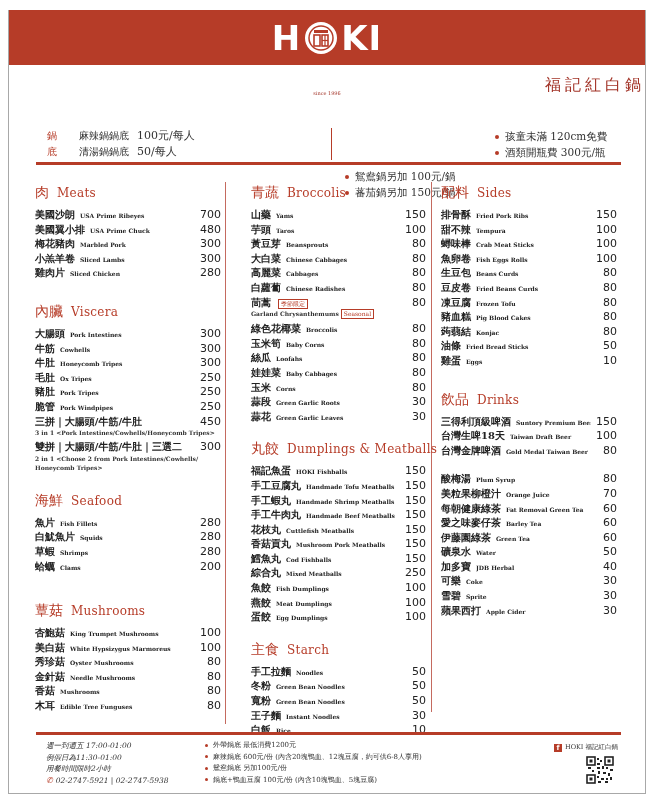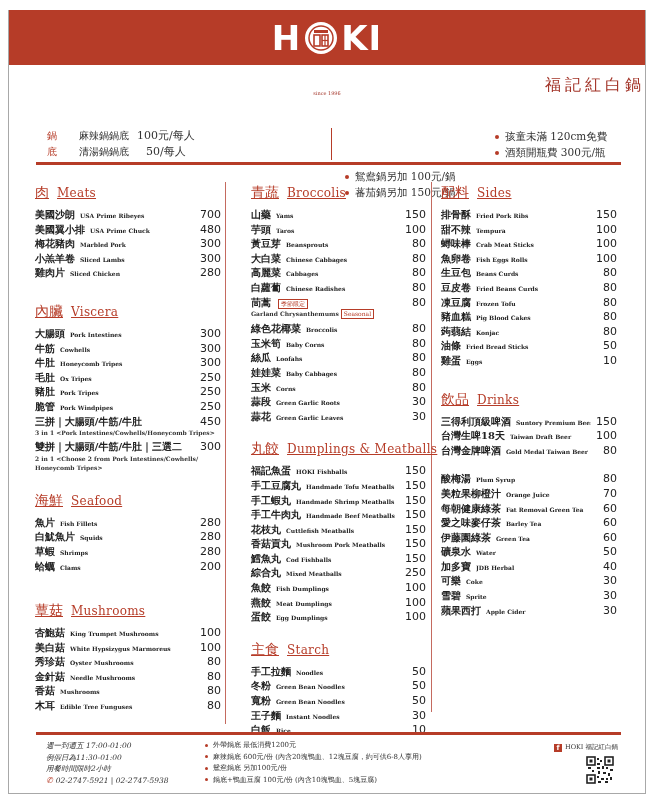--- a/index.html
+++ b/index.html
@@ -37,21 +37,21 @@
   }
 
   .top-info {
     position: absolute; top: 114px; left: 0; width: 100%; height: 36px;
     font-size: 10.5px;
   }
   .base-labels {
     position: absolute; left: 38px; top: 4px; color: #b63c28; font-size: 10px; line-height: 16px;
   }
   .base-names { position: absolute; left: 70px; top: 4px; line-height: 16px; font-size: 10px; color: #333; }
-  .base-prices { position: absolute; left: 128px; top: 4px; line-height: 16px; font-size: 11px; color: #333; text-align: center; }
+  .base-prices { position: absolute; left: 128px; top: 4px; line-height: 16px; font-size: 11px; color: #333; }
   .top-divider {
     position: absolute; left: 322px; top: 4px; width: 1px; height: 32px; background: #b63c28;
   }
   .notes-col { position: absolute; top: 4px; line-height: 16px; font-size: 10.5px; color: #333; }
   .notes-col.a { left: 336px; margin-top: 40px; }
   .notes-col.b { left: 486px; }
   .bullet { display: inline-block; width: 4px; height: 4px; border-radius: 50%; background: #b63c28; margin-right: 6px; vertical-align: middle; }
 
   .red-rule {
     position: absolute; left: 27px; width: 585px; height: 3px; background: #b63c28;
@@ -62,21 +62,21 @@
   }
   .col.c1 { left: 26px; width: 186px; }
   .col.c2 { left: 242px; width: 175px; }
   .col.c3 { left: 432px; width: 176px; }
   .vline { position: absolute; top: 172px; width: 1px; height: 542px; background: #c46a5f; }
   .vline.v1 { left: 216px; }
   .vline.v2 { left: 422px; height: 530px; }
 
   .section { margin-bottom: 14px; }
   .sec-title {
-    color: #b63c28; font-size: 13px; height: 22px; line-height: 20px; margin-bottom: 4px; white-space: nowrap; text-decoration: underline;
+    color: #b63c28; font-size: 13px; height: 22px; line-height: 20px; margin-bottom: 4px; white-space: nowrap;
   }
   .sec-title .zh { font-size: 14px; margin-right: 8px; }
   .sec-title .en { font-size: 12px; letter-spacing: 0.3px; }
 
   .item {
     display: flex; align-items: baseline; height: 14.6px; line-height: 14.6px; white-space: nowrap;
   }
   .item .zh { font-size: 10px; color: #222; margin-right: 5px; font-weight: bold; }
   .item .en { font-size: 6px; color: #222; font-weight: bold; flex: 1; overflow: hidden; }
   .item .price { font-size: 11px; color: #222; text-align: right; min-width: 26px; font-family: "DejaVu Sans", "Liberation Sans", sans-serif; }

